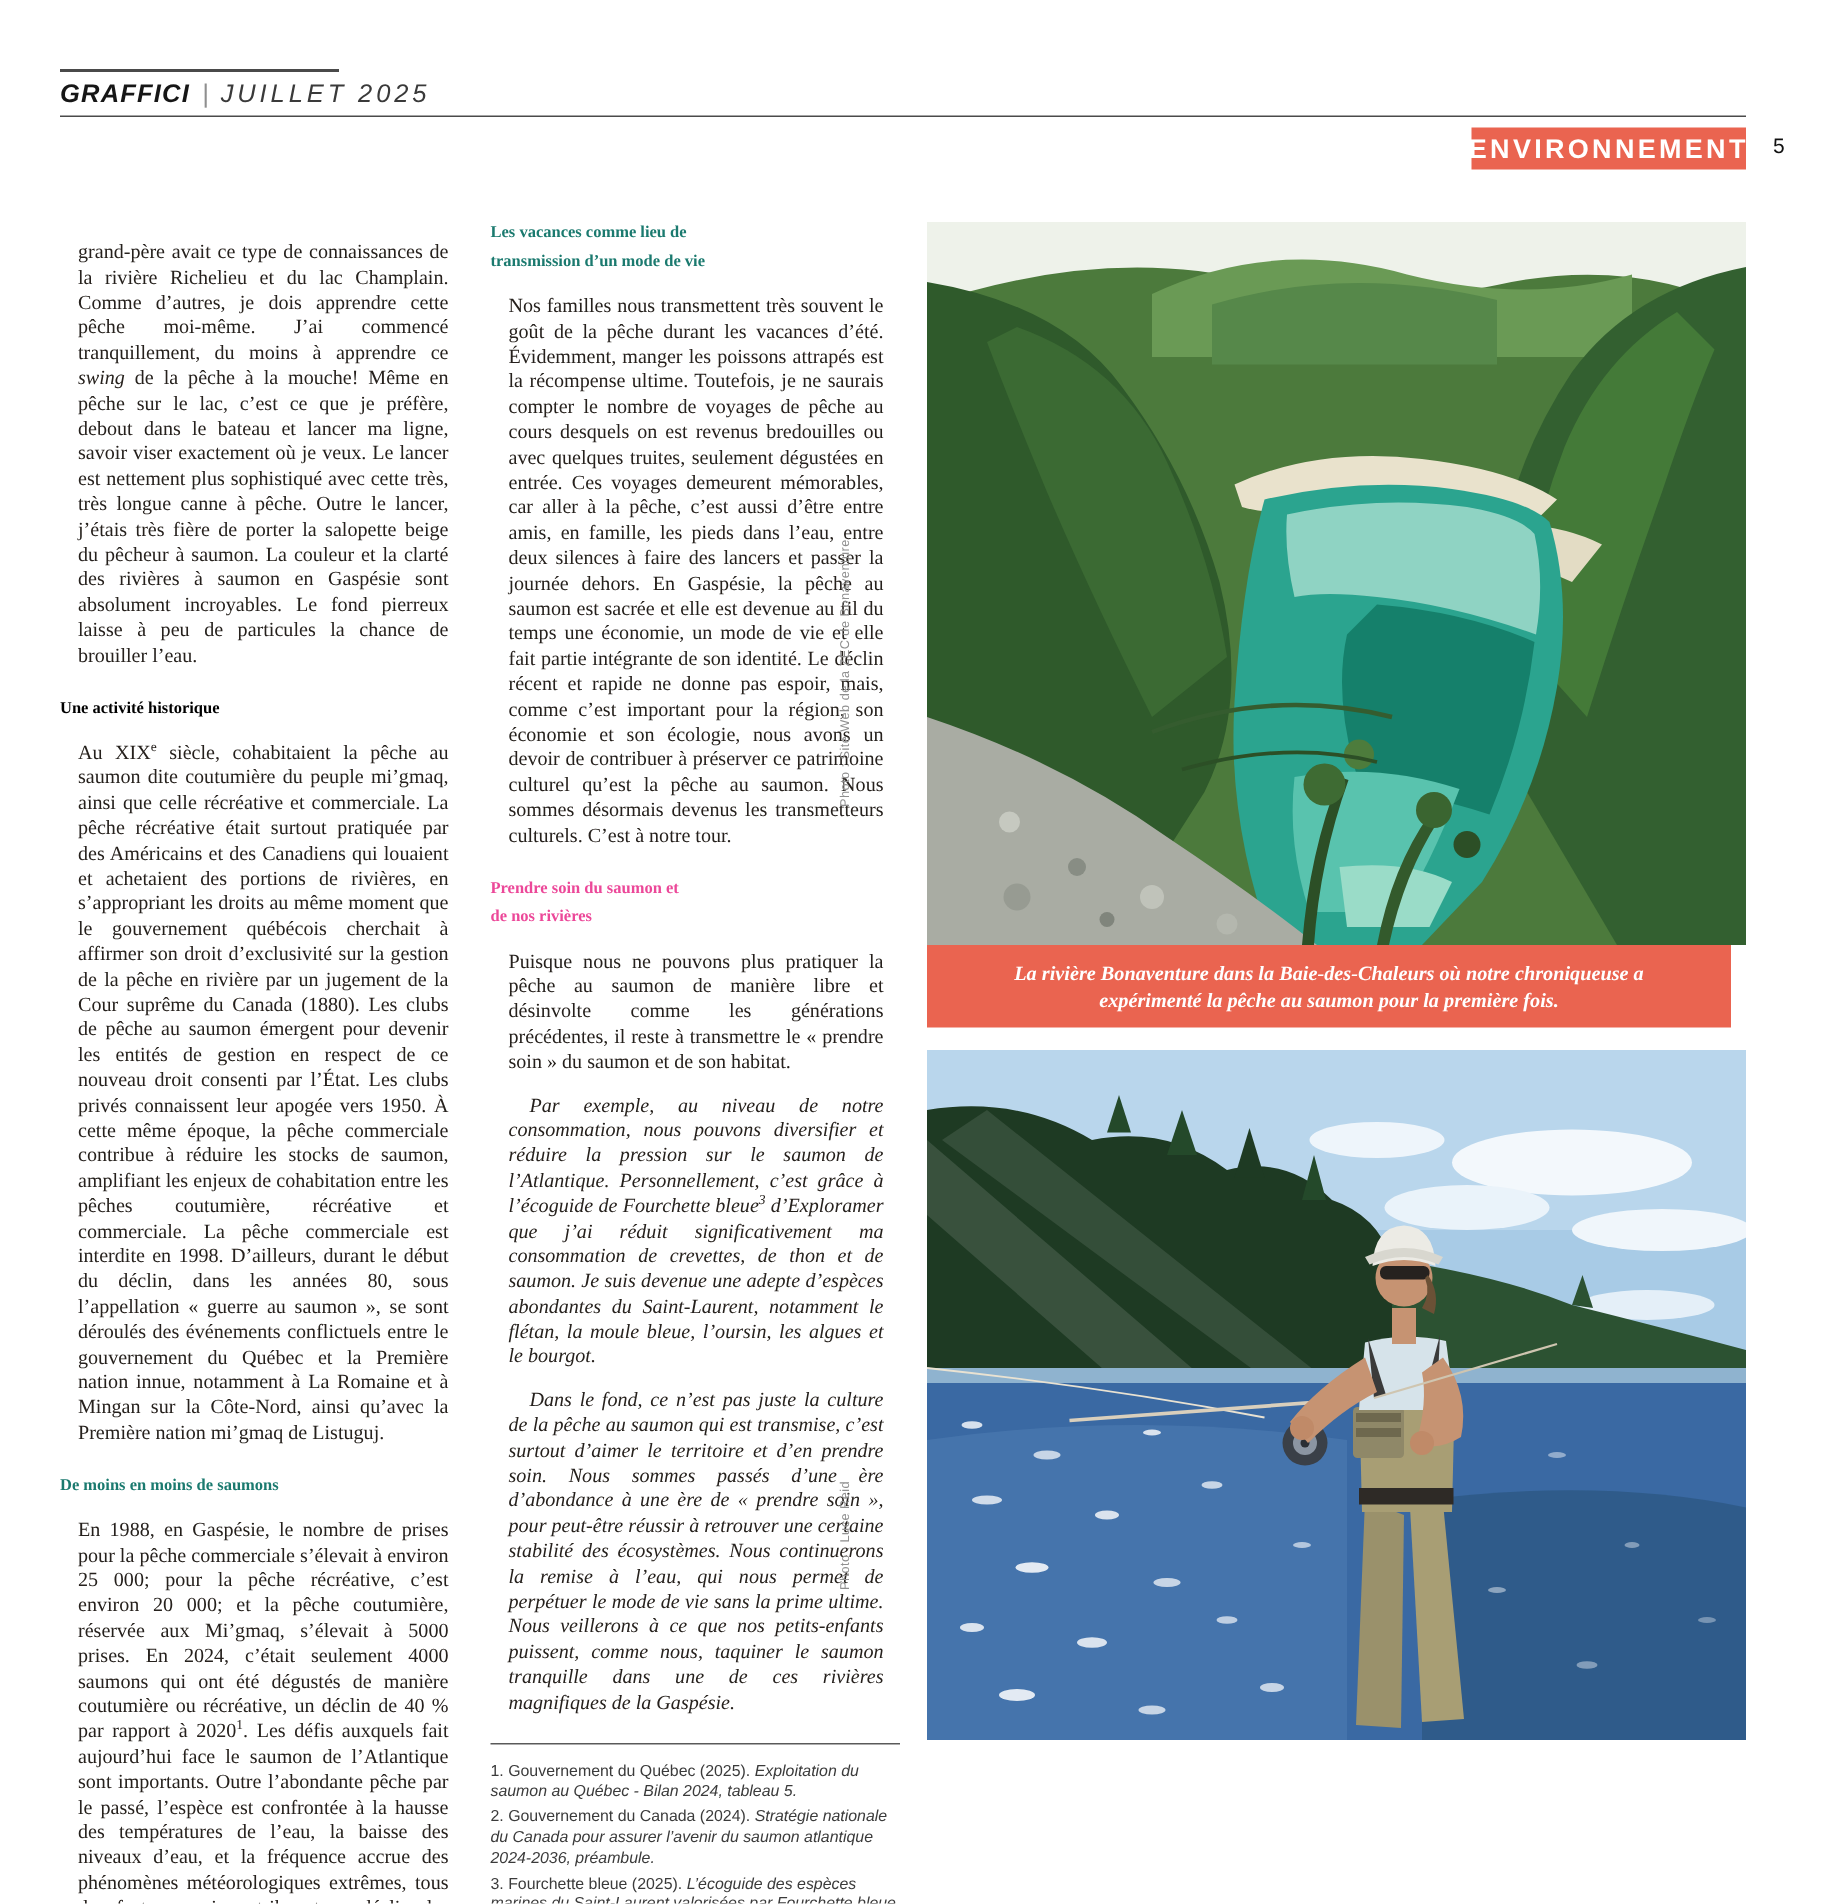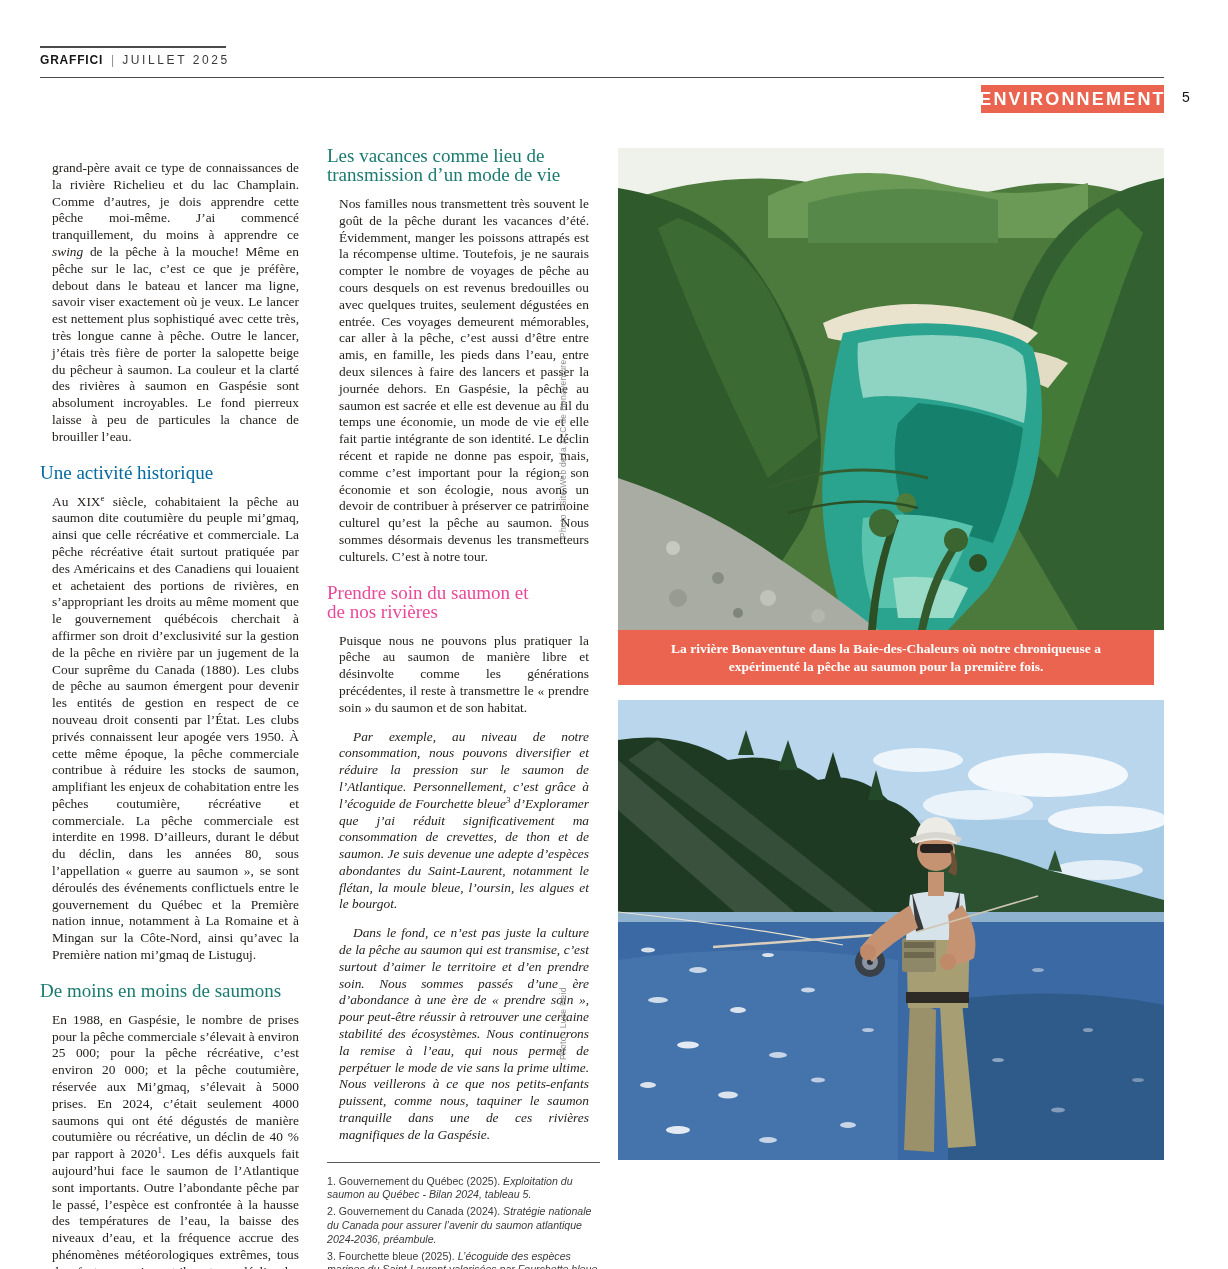--- a/index.html
+++ b/index.html
@@ -1,51 +1,51 @@
 <!DOCTYPE html>
 <html lang="fr"><head>
 <meta charset="utf-8">
 <style>
   html,body{margin:0;padding:0;}
   body{width:1228px;height:1269px;background:#ffffff;font-family:"Liberation Serif",serif;}
   .page{position:relative;width:1228px;height:1269px;background:#ffffff;overflow:hidden;}
 
   
   .rule-short{position:absolute;left:40px;top:46px;width:186px;height:2px;background:#4a4a4a;}
-  .masthead{position:absolute;left:40px;top:53px;font-family:"Liberation Sans",sans-serif;font-size:12px;color:#161616;}
+  .masthead{position:absolute;left:40px;top:53px;font-family:"Liberation Sans",sans-serif;font-size:17px;color:#161616;font-style:italic;}
   .masthead .title{font-weight:700;letter-spacing:.8px;}
   .masthead .sep{color:#8f8f8f;margin:0 8px;font-weight:400;}
   .masthead .issue{color:#3a3a3a;font-weight:400;letter-spacing:2.6px;}
   .rule-main{position:absolute;left:40px;top:77px;width:1124px;height:1px;background:#4a4a4a;}
 
   .badge{position:absolute;top:85px;left:981px;width:183px;height:28px;color:#fff;
          font-family:"Liberation Sans",sans-serif;font-weight:700;font-size:18px;letter-spacing:2.2px;
          display:flex;align-items:center;justify-content:center;}
   .pagenum{position:absolute;top:89px;left:1182px;font-family:"Liberation Sans",sans-serif;font-size:14px;color:#111;}
 
   
   .col{position:absolute;top:148px;text-align:justify;font-size:13.4px;line-height:16.8px;color:#26211d;
        -webkit-hyphens:auto;hyphens:auto;}
   .col1{left:40px;width:271px;}
   .col2{left:327px;width:274px;}
   p.body{margin:12px;}
   p.indent{text-indent:14px;font-style:italic;}
-  .sec{font-size:19px;line-height:19px;font-weight:400;margin:17px 0 7px;text-align:left;
+  .sec{font-size:11px;line-height:19px;font-weight:700;margin:17px 0 7px;text-align:left;
        -webkit-hyphens:none;hyphens:none;}
   .sec.first{margin-top:-2px;}
   .hline{display:block;}
   sup{font-size:9px;line-height:0;vertical-align:super;}
   em{font-style:italic;}
 
   .fn-rule{width:273px;height:1px;background:#5a5a5a;margin:18px 0 12px;}
   .fn{font-family:"Liberation Sans",sans-serif;font-size:10.6px;line-height:13.8px;color:#3b3b3b;
       text-align:left;margin:0 0 3px;-webkit-hyphens:none;hyphens:none;}
 
   
-  .right{position:absolute;left:618px;top:148px;width:536px;}
+  .right{position:absolute;left:618px;top:148px;width:536px;font-style:italic;}
   .photo{display:block;width:546px;}
   .caption{color:#fff;font-weight:700;font-size:13.5px;line-height:17.6px;text-align:center;
            padding:10px 40px;box-sizing:border-box;-webkit-hyphens:none;hyphens:none;}
   .gap{height:15px;}
   .credit{position:absolute;font-family:"Liberation Sans",sans-serif;font-size:8.5px;color:#8f8f8f;
           transform:rotate(-90deg);transform-origin:left top;white-space:nowrap;letter-spacing:.3px;}
   .credit1{left:558px;top:538px;}
   .credit2{left:558px;top:1060px;}
 </style>
 </head>
@@ -57,21 +57,21 @@
   <div class="masthead">
     <span class="title">GRAFFICI</span><span class="sep">|</span><span class="issue">JUILLET 2025</span>
   </div>
   <div class="rule-main"></div>
 
   <div class="badge" style="background:#ea6450;">ENVIRONNEMENT</div>
   <div class="pagenum">5</div>
 
   <div class="col col1">
     <p class="body"><span>grand-père avait ce type de connaissances de la rivière Richelieu et du lac Champlain. Comme d’autres, je dois apprendre cette pêche moi-même. J’ai commencé tranquillement, du moins à apprendre ce </span><em>swing</em><span> de la pêche à la mouche! Même en pêche sur le lac, c’est ce que je préfère, debout dans le bateau et lancer ma ligne, savoir viser exactement où je veux. Le lancer est nettement plus sophistiqué avec cette très, très longue canne à pêche. Outre le lancer, j’étais très fière de porter la salopette beige du pêcheur à saumon. La couleur et la clarté des rivières à saumon en Gaspésie sont absolument incroyables. Le fond pierreux laisse à peu de particules la chance de brouiller l’eau.</span></p>
-    <h3 class="sec" style="color:#0369a1;">Une activité historique</h3>
+    <h3 class="sec" style="color:#000000;">Une activité historique</h3>
     <p class="body"><span>Au XIX</span><sup>e</sup><span> siècle, cohabitaient la pêche au saumon dite coutumière du peuple mi’gmaq, ainsi que celle récréative et commerciale. La pêche récréative était surtout pratiquée par des Américains et des Canadiens qui louaient et achetaient des portions de rivières, en s’appropriant les droits au même moment que le gouvernement québécois cherchait à affirmer son droit d’exclusivité sur la gestion de la pêche en rivière par un jugement de la Cour suprême du Canada (1880). Les clubs de pêche au saumon émergent pour devenir les entités de gestion en respect de ce nouveau droit consenti par l’État. Les clubs privés connaissent leur apogée vers 1950. À cette même époque, la pêche commerciale contribue à réduire les stocks de saumon, amplifiant les enjeux de cohabitation entre les pêches coutumière, récréative et commerciale. La pêche commerciale est interdite en 1998. D’ailleurs, durant le début du déclin, dans les années 80, sous l’appellation « guerre au saumon », se sont déroulés des événements conflictuels entre le gouvernement du Québec et la Première nation innue, notamment à La Romaine et à Mingan sur la Côte-Nord, ainsi qu’avec la Première nation mi’gmaq de Listuguj.</span></p>
     <h3 class="sec" style="color:#1b7a6f;">De moins en moins de saumons</h3>
     <p class="body"><span>En 1988, en Gaspésie, le nombre de prises pour la pêche commerciale s’élevait à environ 25 000; pour la pêche récréative, c’est environ 20 000; et la pêche coutumière, réservée aux Mi’gmaq, s’élevait à 5000 prises. En 2024, c’était seulement 4000 saumons qui ont été dégustés de manière coutumière ou récréative, un déclin de 40 % par rapport à 2020</span><sup>1</sup><span>. Les défis auxquels fait aujourd’hui face le saumon de l’Atlantique sont importants. Outre l’abondante pêche par le passé, l’espèce est confrontée à la hausse des températures de l’eau, la baisse des niveaux d’eau, et la fréquence accrue des phénomènes météorologiques extrêmes, tous des facteurs qui contribuent au déclin des populations de saumon</span><sup>2</sup><span>.</span></p>
   </div>
 
   <div class="col col2">
     <h3 class="sec first" style="color:#1b7a6f;">
       <span class="hline">Les vacances comme lieu de</span>
       <span class="hline">transmission d’un mode de vie</span>
     </h3>

